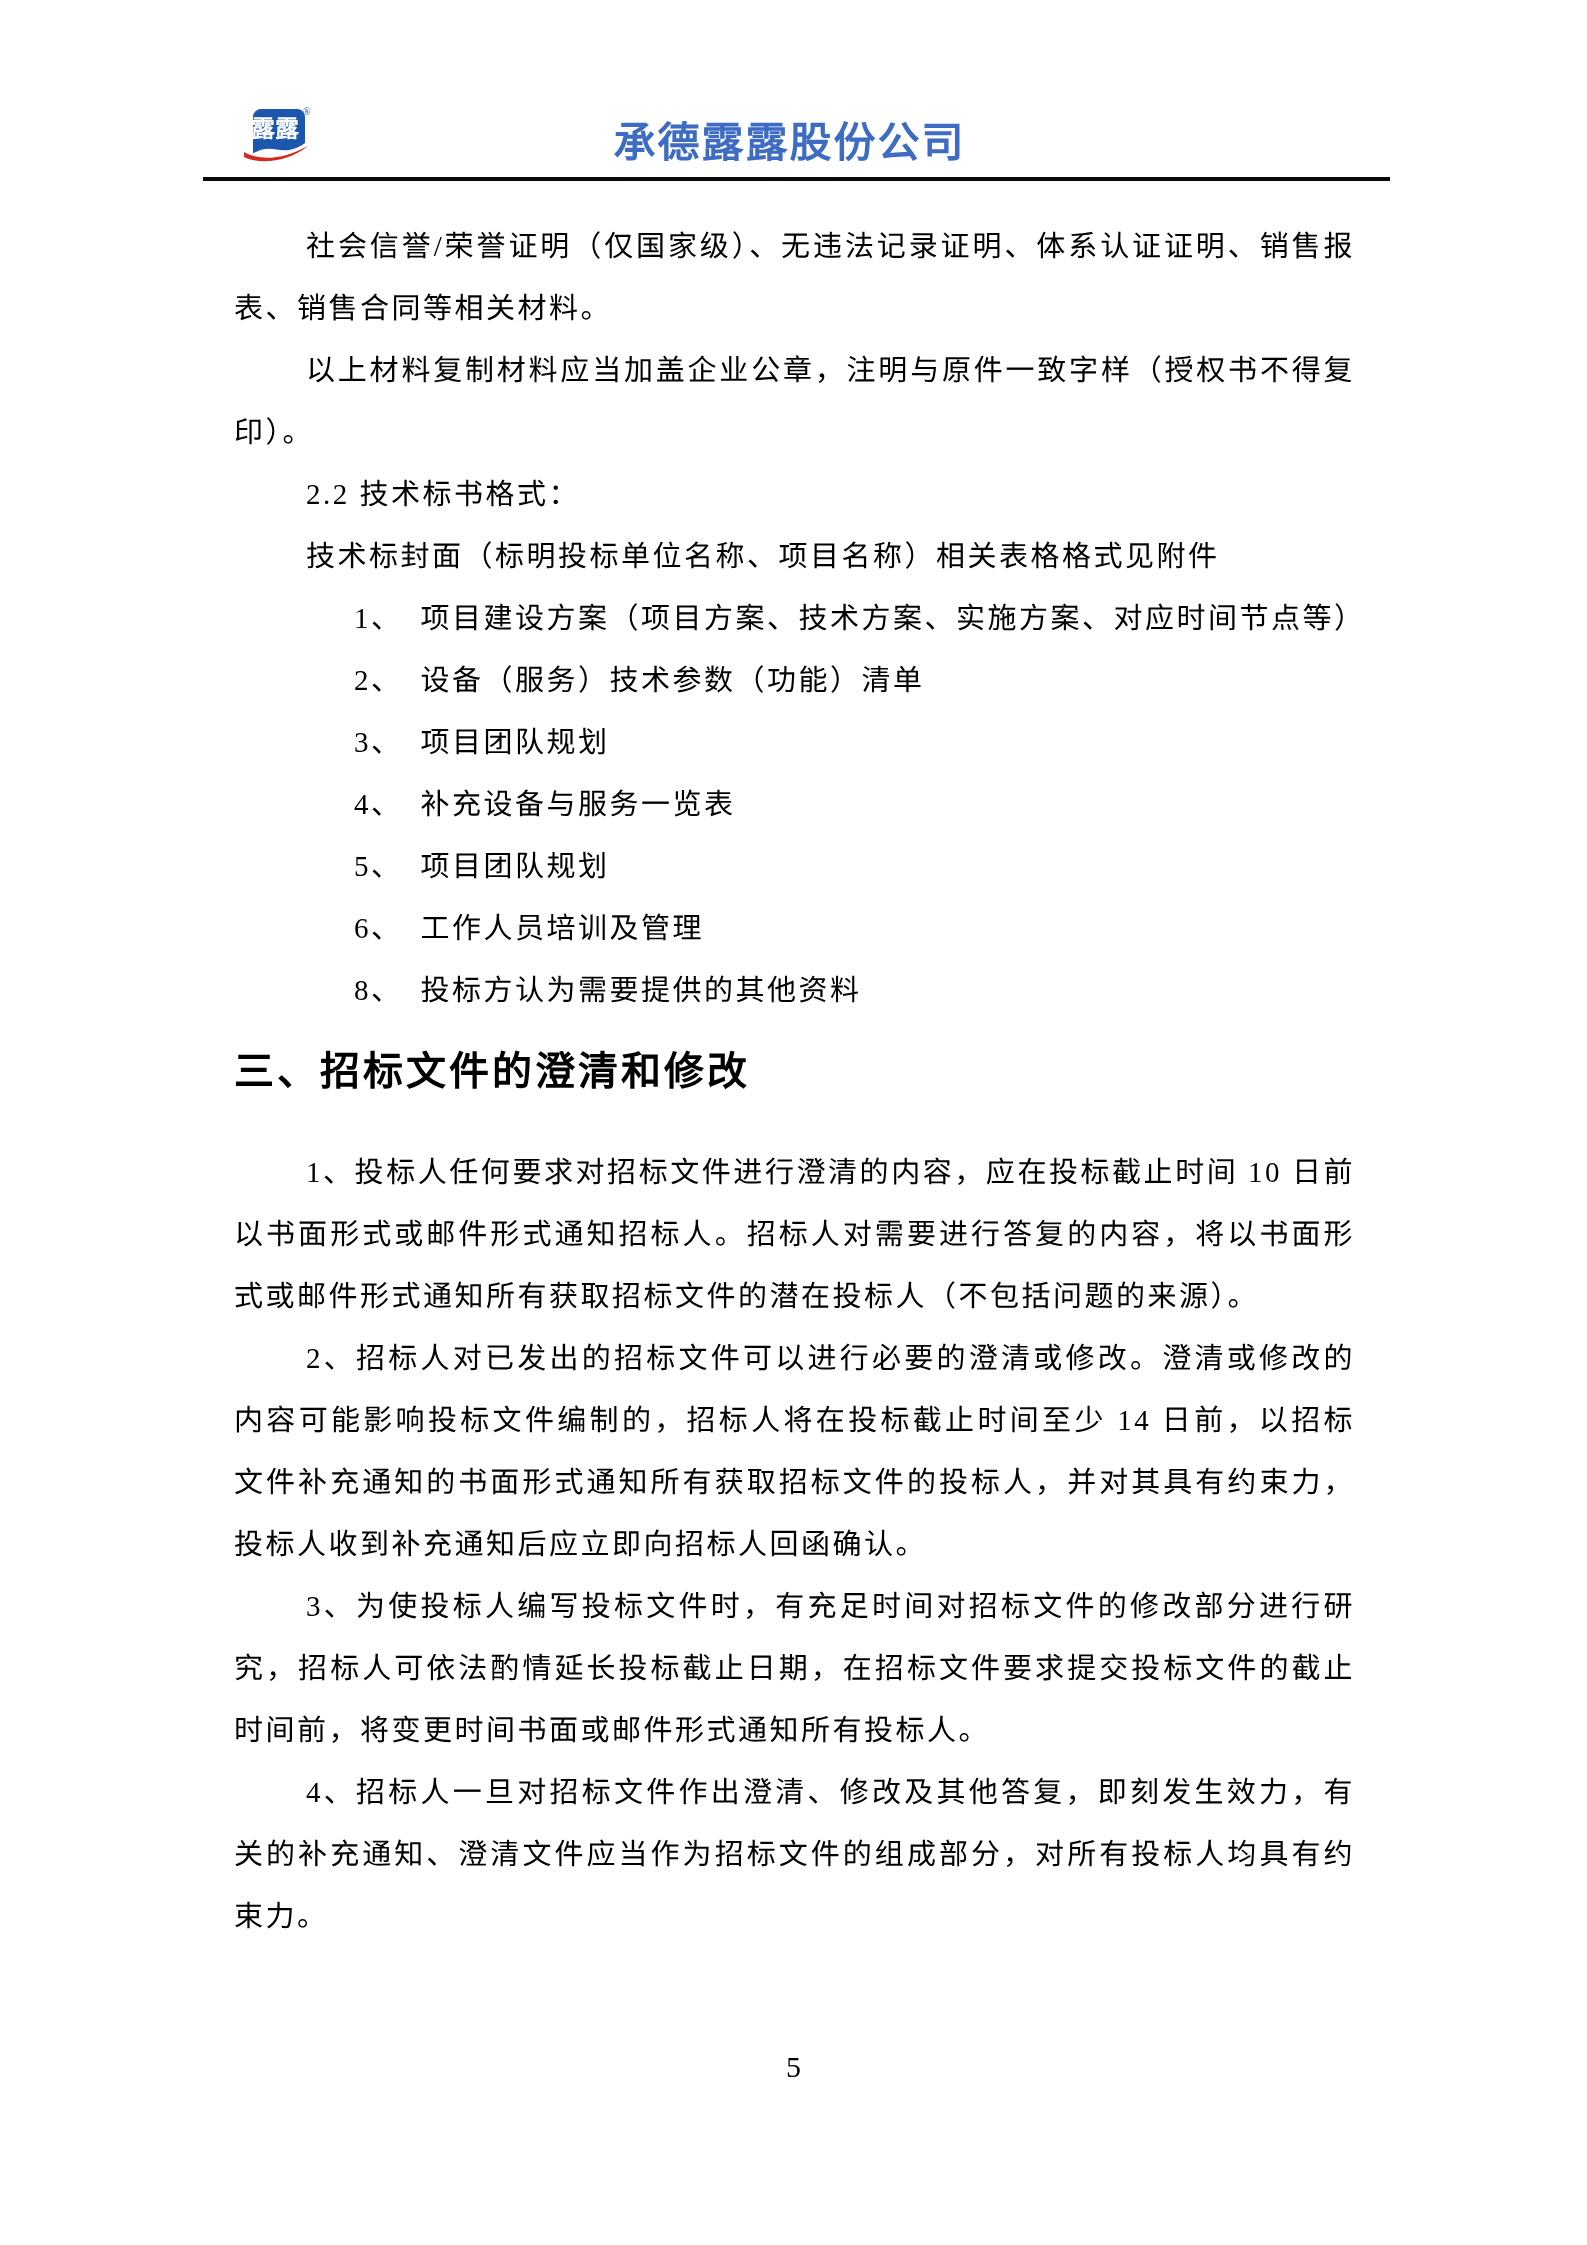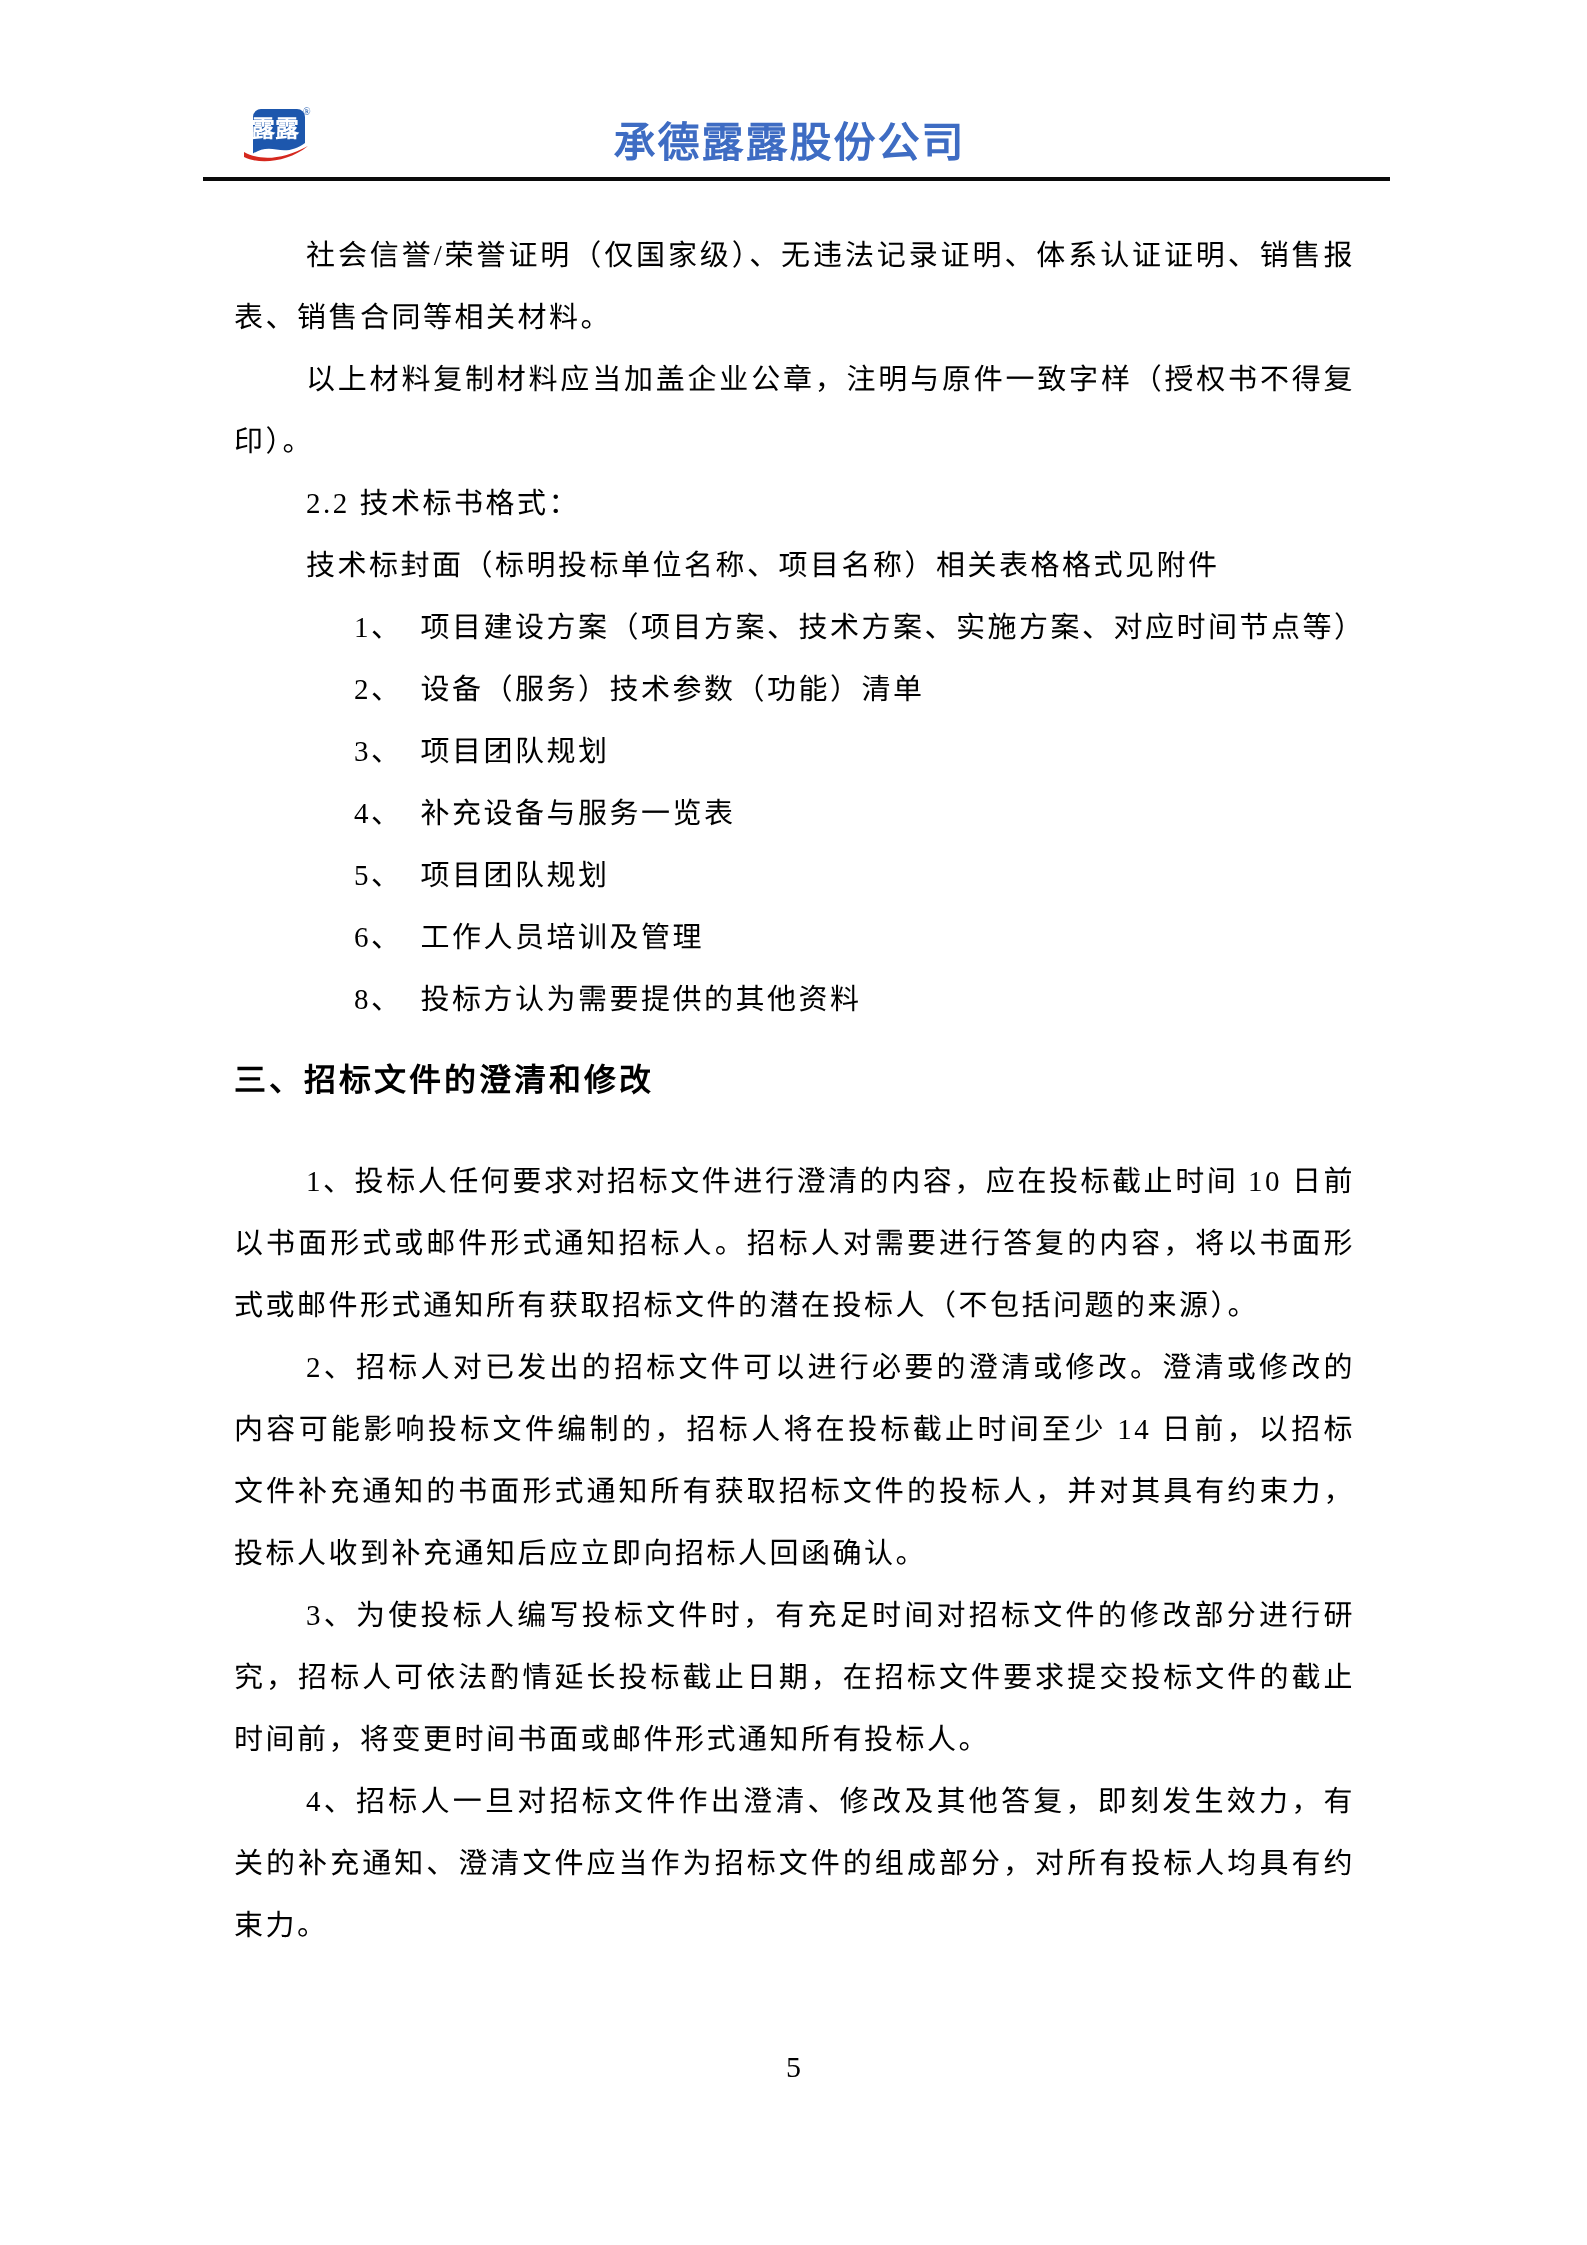--- a/index.html
+++ b/index.html
@@ -20,35 +20,34 @@
     text-align:center;
     font-family:"Liberation Sans","DejaVu Sans",sans-serif;
     font-weight:bold;
     font-size:42px;
     letter-spacing:2px;
     color:#3e6cc3;
   }
   .rule { margin:0 197px 0 203px; border-top:4px solid #0a0a0a; height:0; }
   
   .content {
-    padding:26px 232px 0 234px;
+    padding:34px 232px 0 234px;
     font-size:29px;
     line-height:62px;
     letter-spacing:2.5px;
     text-align:justify;
-    margin-top:17px;
   }
   .para { margin:0; text-indent:72px; }
   .tech-list { margin:0; }
   .tech-item { margin-left:120px; line-height:62px; white-space:nowrap;font-family:Liberation Serif, serif; }
   .tech-item .num { display:inline-block; margin-right:18px; }
   .heading {
     font-family:"Liberation Sans","DejaVu Sans",sans-serif;
     font-weight:bold;
-    font-size:32px;
+    font-size:40px;
     line-height:52px;
     letter-spacing:3px;
     margin:24px 0 44px 0;
     text-indent:0;
     text-align:left;
     color:#000000;
   }
   
   .page-number {
     position:absolute; bottom:160px; left:0; right:0;

